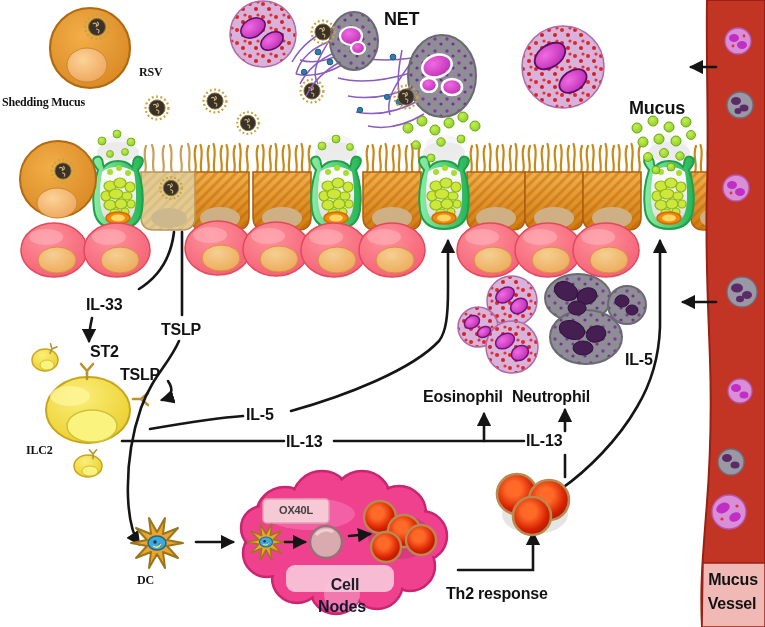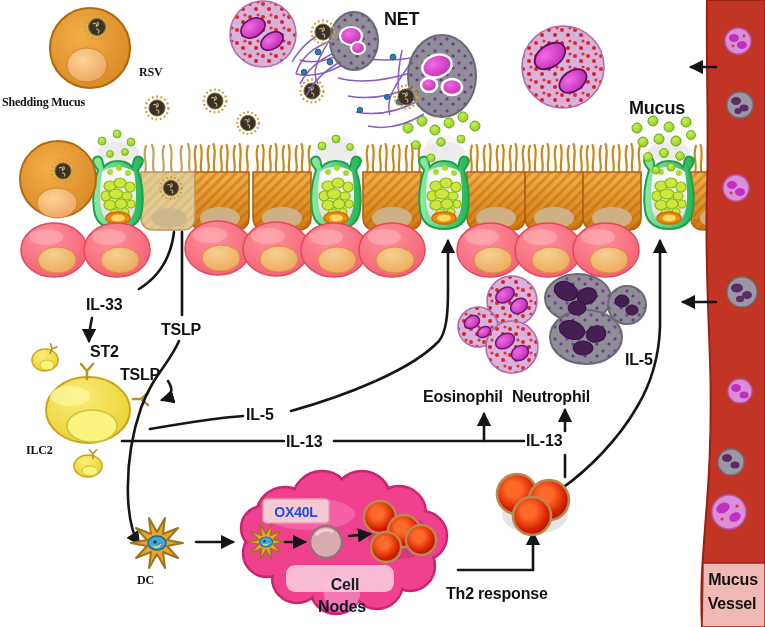--- a/index.html
+++ b/index.html
@@ -4,21 +4,21 @@
 <style>
   html,body{margin:0;padding:0;background:#fff;}
   #fig{position:relative;width:765px;height:627px;background:#fff;overflow:hidden;
        font-family:"Liberation Sans",sans-serif;}
   #art{position:absolute;left:0;top:0;}
   .lbl{position:absolute;font-weight:700;font-size:16px;color:#121212;
        white-space:nowrap;letter-spacing:-0.2px;line-height:1;text-align:center;}
   .big{font-size:12px;font-family:Liberation Serif, serif;}
   .xl{font-size:18px;}
   .ctr{transform:translateX(-50%);}
-  .boxtxt{font-size:14px;color:#1d4ed8;}
+  .boxtxt{font-size:11px;color:#404040;}
 </style>
 </head>
 <body>
 
 <div id="fig">
 <svg id="art" width="765" height="627" viewBox="0 0 765 627">
   <defs>
     <linearGradient id="orangeG" x1="0" y1="0" x2="0" y2="1">
       <stop offset="0" stop-color="#f2b04a"></stop>
           <stop offset="1" stop-color="#cf7a0e"></stop>

